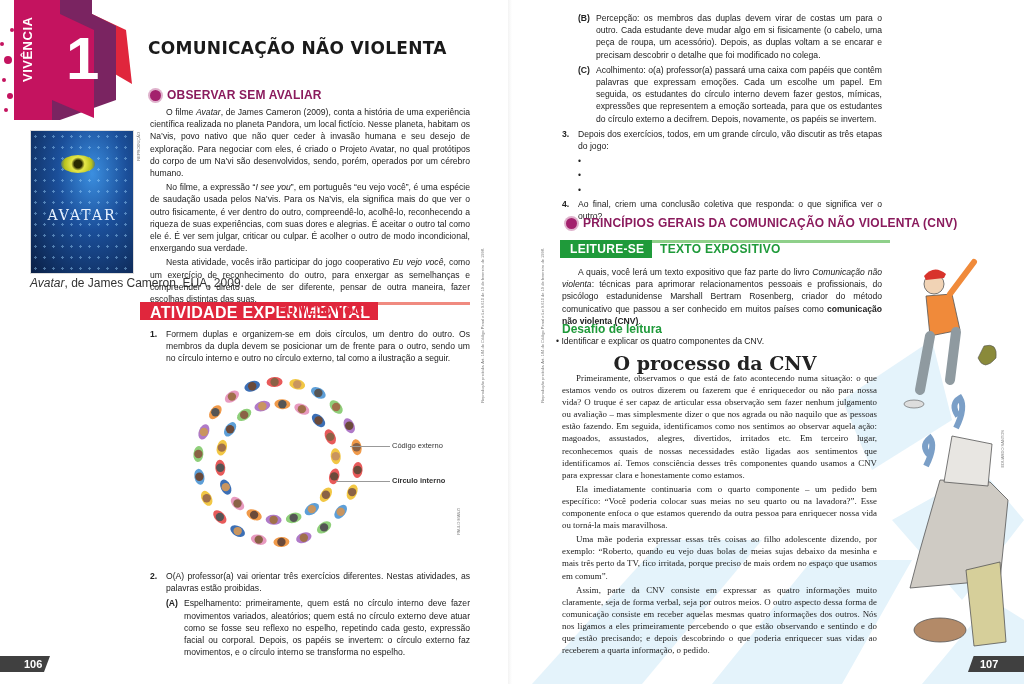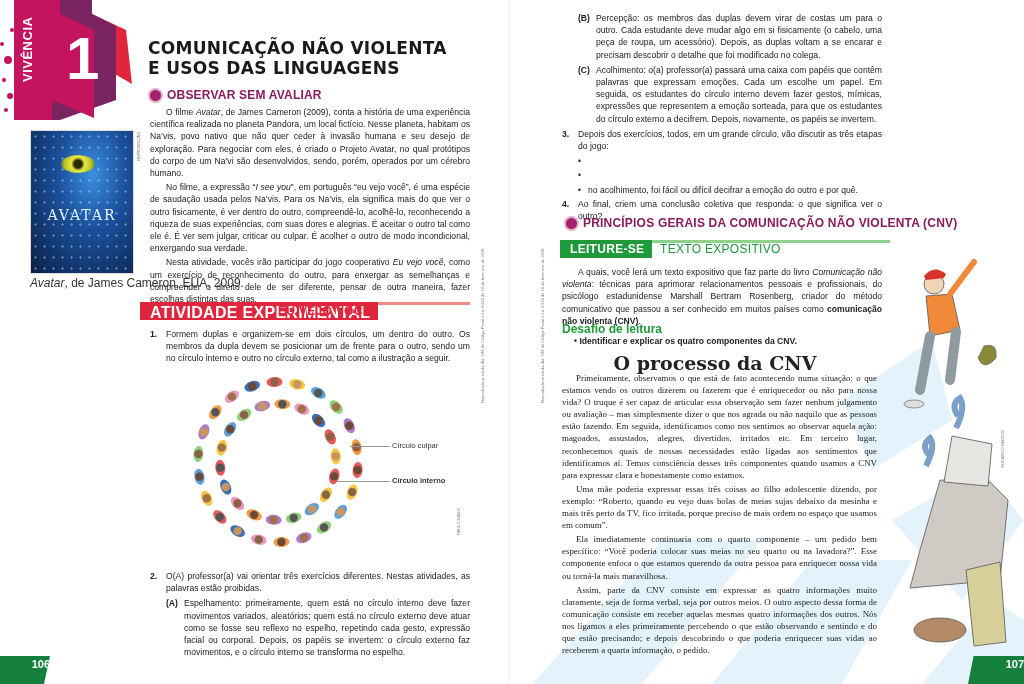--- a/index.html
+++ b/index.html
@@ -50,31 +50,31 @@
 
   
   .circle-illus { position: absolute; left: 186px; top: 372px; width: 200px; height: 180px; }
   .label-line { position: absolute; height: 1px; background: #999; }
   .circle-label { position: absolute; font-size: 7.5px; color: #333; }
   .illus-credit { position: absolute; font-size: 4px; color: #888; writing-mode: vertical-rl; transform: rotate(180deg); }
 
   .legal { position: absolute; font-size: 4px; color: #777; writing-mode: vertical-rl; transform: rotate(180deg); white-space: nowrap; }
 
   
-  .page-num { position: absolute; top: 656px; height: 28px; color: #fff; font-weight: bold; font-size: 11px; line-height: 16px; background: #15803d; text-align: right; }
+  .page-num { position: absolute; top: 656px; height: 16px; color: #fff; font-weight: bold; font-size: 11px; line-height: 16px; background: #404040; }
   .page-num.left { left: 0; width: 50px; padding-left: 24px; clip-path: polygon(0 0, 100% 0, 88% 100%, 0 100%); }
   .page-num.right { left: 968px; width: 56px; padding-left: 12px; clip-path: polygon(10% 0, 100% 0, 100% 100%, 0 100%); }
 
   
   .leiture-banner { position: absolute; left: 560px; top: 240px; width: 330px; height: 18px; }
   .leiture-banner .rule { position: absolute; left: 0; right: 0; top: 0; height: 3px; background: #8fd08a; }
   .leiture-banner .tag { position: absolute; left: 0; top: 0; height: 18px; padding: 2px 8px 0 10px; background: #1f9a3a; color: #fff; font-weight: bold; font-size: 12px; letter-spacing: 0.3px; }
-  .leiture-banner .sub { position: absolute; left: 100px; top: 2px; color: #1f9a3a; font-weight: normal; font-size: 12px; letter-spacing: 0.3px; }
+  .leiture-banner .sub { position: absolute; left: 100px; top: 2px; color: #1f9a3a; font-weight: bold; font-size: 12px; letter-spacing: 0.3px; }
   .desafio-heading { position: absolute; left: 562px; top: 322px; color: #1f9a3a; font-weight: bold; font-size: 12px; }
-  .desafio-item { position: absolute; left: 574px; top: 336px; font-size: 8.6px; color: #222; font-weight: bold; }
+  .desafio-item { position: absolute; left: 556px; top: 336px; font-size: 8.6px; color: #222; }
   .cnv-title { position: absolute; left: 540px; width: 350px; top: 352px; text-align: center; font-family: "DejaVu Serif", serif; font-weight: bold; font-size: 19px; color: #222; }
   .serif-text { position: absolute; left: 562px; top: 372px; width: 315px; font-family: "Liberation Serif", serif; font-size: 8.9px; line-height: 12.1px; color: #222; text-align: justify; }
   .serif-text p { text-indent: 14px; margin-bottom: 2px; }
 
   .bg-shapes { position: absolute; left: 512px; top: 0; width: 512px; height: 684px; pointer-events: none; }
   .cartoon { position: absolute; left: 880px; top: 250px; width: 144px; height: 400px; }
 </style>
 </head>
 <body>
 
@@ -91,21 +91,20 @@
         <circle cx="2" cy="44" r="2" fill="#c4135f"></circle>
       <circle cx="6" cy="110" r="2" fill="#c4135f"></circle>
         <circle cx="12" cy="30" r="2" fill="#c4135f"></circle>
     </svg>
     <div class="vivencia-label">VIVÊNCIA</div>
     <div class="chapter-num">1</div>
   </div>
 
   <div class="main-title">
     <div>COMUNICAÇÃO NÃO VIOLENTA</div>
-    <div>E USOS DAS LINGUAGENS</div>
   </div>
 
   <div class="section-heading" style="left:150px; top:88px;">
     <span class="splat"></span>
     <span>OBSERVAR SEM AVALIAR</span>
   </div>
 
   <div class="poster">
     <div class="dots"></div>
     <div class="eye"></div>
@@ -293,21 +292,21 @@
           <ellipse cx="144.2729742147623" cy="64.86961666144362" rx="8" ry="5" fill="#e85a5a" transform="rotate(424.3239448782706 144.2729742147623 64.86961666144362)"></ellipse>
           <circle cx="144.2729742147623" cy="64.86961666144362" r="4.2" fill="#8a6246"></circle>
         </g>
         <g>
           <ellipse cx="149.71562544742628" cy="84.2635743522294" rx="8" ry="5" fill="#f2c744" transform="rotate(444.3239448782706 149.71562544742628 84.2635743522294)"></ellipse>
           <circle cx="149.71562544742628" cy="84.2635743522294" r="4.2" fill="#c9955f"></circle>
         </g>
       </svg>
   </div>
   <div class="label-line" style="left:350px; top:446px; width:40px;"></div>
-  <div class="circle-label" style="left:392px; top:441px;">Círculo culpar</div>
+  <div class="circle-label" style="left:392px; top:441px;">Código externo</div>
   <div class="label-line" style="left:336px; top:481px; width:54px;"></div>
   <div class="circle-label" style="left:392px; top:476px;font-weight:bold;">Círculo interno</div>
   <div class="illus-credit" style="left:456px; top:508px;">PAULO MANZI</div>
 
   <div class="num-list" style="left:150px; top:570px; width:320px;">
     <div class="num-item">
       <span class="n">2.</span>
         <span class="t">O(A) professor(a) vai orientar três exercícios diferentes. Nestas atividades, as palavras estão proibidas.</span>
     </div>
     <div class="sub-item" style="margin-left:16px;">
@@ -350,21 +349,20 @@
   </div>
   <div style="margin-left:16px;">
     <div class="bullet-item">
         <span class="n">•</span>
       </div>
     <div class="bullet-item">
         <span class="n">•</span>
       </div>
     <div class="bullet-item">
         <span class="n">•</span>
-        <span>no acolhimento, foi fácil ou difícil decifrar a emoção do outro e por quê.</span>
       </div>
   </div>
   <div class="num-item">
     <span class="n">4.</span>
       <span class="t">Ao final, criem uma conclusão coletiva que responda: o que significa ver o outro?</span>
   </div>
 </div>
 
 <div class="section-heading" style="left:566px; top:216px;">
   <span class="splat"></span>
@@ -380,22 +378,22 @@
 <div class="body-text" style="left:562px; top:266px; width:320px;">
   <p><span>A quais, você lerá um texto expositivo que faz parte do livro </span><em>Comunicação não violenta</em><span>: técnicas para aprimorar relacionamentos pessoais e profissionais, do psicólogo estadunidense Marshall Bertram Rosenberg, criador do método comunicativo que passou a ser conhecido em muitos países como </span><strong>comunicação não violenta (CNV)</strong><span>.</span></p>
 </div>
 
 <div class="desafio-heading">Desafio de leitura</div>
 <div class="desafio-item"><span>• </span><span>Identificar e explicar os quatro componentes da CNV.</span></div>
 
 <div class="cnv-title">O processo da CNV</div>
 <div class="serif-text">
   <p>Primeiramente, observamos o que está de fato acontecendo numa situação: o que estamos vendo os outros dizerem ou fazerem que é enriquecedor ou não para nossa vida? O truque é ser capaz de articular essa observação sem fazer nenhum julgamento ou avaliação – mas simplesmente dizer o que nos agrada ou não naquilo que as pessoas estão fazendo. Em seguida, identificamos como nos sentimos ao observar aquela ação: magoados, assustados, alegres, divertidos, irritados etc. Em terceiro lugar, reconhecemos quais de nossas necessidades estão ligadas aos sentimentos que identificamos aí. Temos consciência desses três componentes quando usamos a CNV para expressar clara e honestamente como estamos.</p>
+  <p>Ela imediatamente continuaria com o quarto componente – um pedido bem específico: “Você poderia colocar suas meias no seu quarto ou na lavadora?”. Esse componente enfoca o que estamos querendo da outra pessoa para enriquecer nossa vida ou torná-la mais maravilhosa.</p>
   <p>Uma mãe poderia expressar essas três coisas ao filho adolescente dizendo, por exemplo: “Roberto, quando eu vejo duas bolas de meias sujas debaixo da mesinha e mais três perto da TV, fico irritada, porque preciso de mais ordem no espaço que usamos em comum”.</p>
-  <p>Ela imediatamente continuaria com o quarto componente – um pedido bem específico: “Você poderia colocar suas meias no seu quarto ou na lavadora?”. Esse componente enfoca o que estamos querendo da outra pessoa para enriquecer nossa vida ou torná-la mais maravilhosa.</p>
   <p>Assim, parte da CNV consiste em expressar as quatro informações muito claramente, seja de forma verbal, seja por outros meios. O outro aspecto dessa forma de comunicação consiste em receber aquelas mesmas quatro informações dos outros. Nós nos ligamos a eles primeiramente percebendo o que estão observando e sentindo e do que estão precisando; e depois descobrindo o que poderia enriquecer suas vidas ao receberem a quarta informação, o pedido.</p>
 </div>
 
 <div class="cartoon">
   <svg width="144" height="400" viewBox="0 0 144 400">
     <circle cx="54" cy="34" r="10" fill="#f1d3b5" stroke="#555" stroke-width="0.8"></circle>
     <path d="M44 26 Q54 14 66 24 L64 28 L46 30 Z" fill="#d8342c"></path>
     <path d="M46 46 L72 44 L80 80 L50 86 Z" fill="#f08a3a" stroke="#555" stroke-width="0.8"></path>
     <path d="M70 44 L94 12" stroke="#f08a3a" stroke-width="6" stroke-linecap="round"></path>
     <path d="M50 86 L40 140 M76 82 L70 130" stroke="#8f9aa0" stroke-width="10" stroke-linecap="round"></path>

